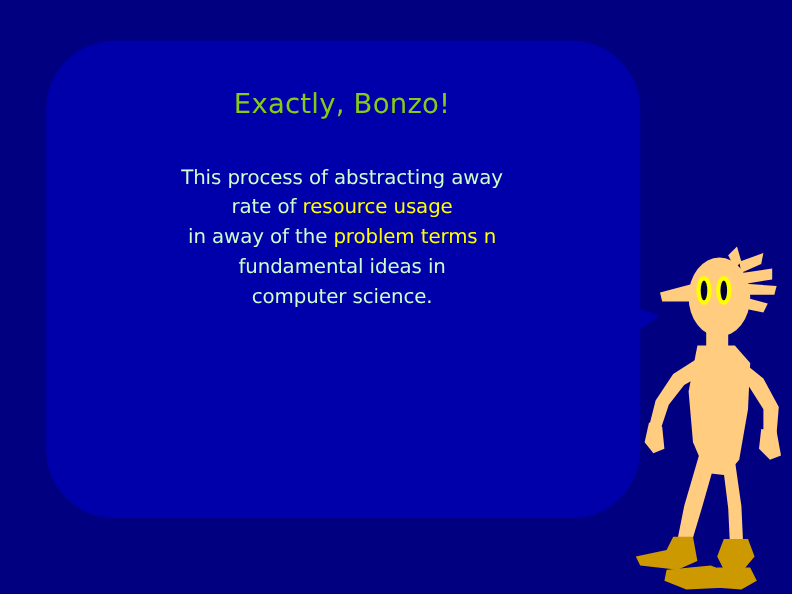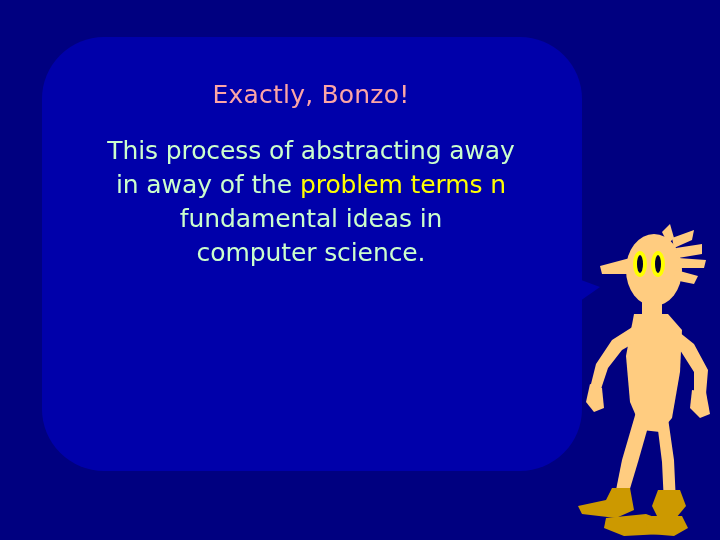--- a/index.html
+++ b/index.html
@@ -34,30 +34,30 @@
     position: absolute;
     left: 56px;
     top: 82px;
     width: 510px;
     text-align: center;
     line-height: 1.0;
     -webkit-font-smoothing: none;
   }
   .title-line {
     font-size: 25px;
-    color: #fca5a5;
+    color: #84cc16;
     letter-spacing: 0.2px;
-    margin-bottom: 7px;
+    margin-bottom: 22px;
     white-space: nowrap;
   }
   .spacer-line {
     height: 24px;
   }
   .body-line {
-    font-size: 25px;
+    font-size: 18px;
     color: #ccffcc;
     letter-spacing: -0.1px;
     margin-bottom: 9px;
     white-space: nowrap;
   }
   .hl {
     color: #ffff00;
   }
 
   
@@ -83,20 +83,21 @@
         <rect x="42" y="37" width="540" height="434" rx="62" ry="62" fill="#0000aa"></rect>
       </g>
     </svg>
   </div>
 
   <div id="bubble-text">
     <div class="title-line">Exactly, Bonzo!</div>
     <div class="spacer-line"></div>
     <div id="body-lines">
         <div class="body-line"><span>This process of abstracting away</span></div>
+        <div class="body-line"><span>rate of </span><span class="hl">resource usage</span></div>
         <div class="body-line"><span>in away of the </span><span class="hl">problem terms n</span></div>
         <div class="body-line"><span>fundamental ideas in</span></div>
         <div class="body-line"><span>computer science.</span></div>
       </div>
   </div>
 
   <div id="character">
     <svg width="144" height="318" viewBox="0 0 144 318">
 
       <g>

